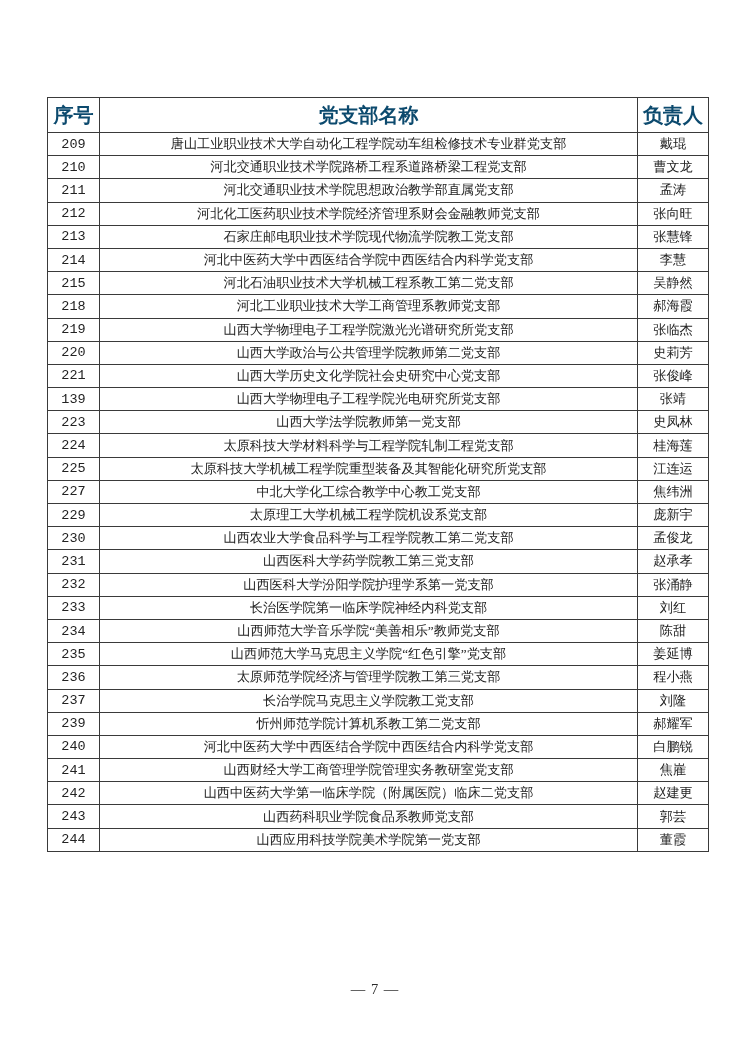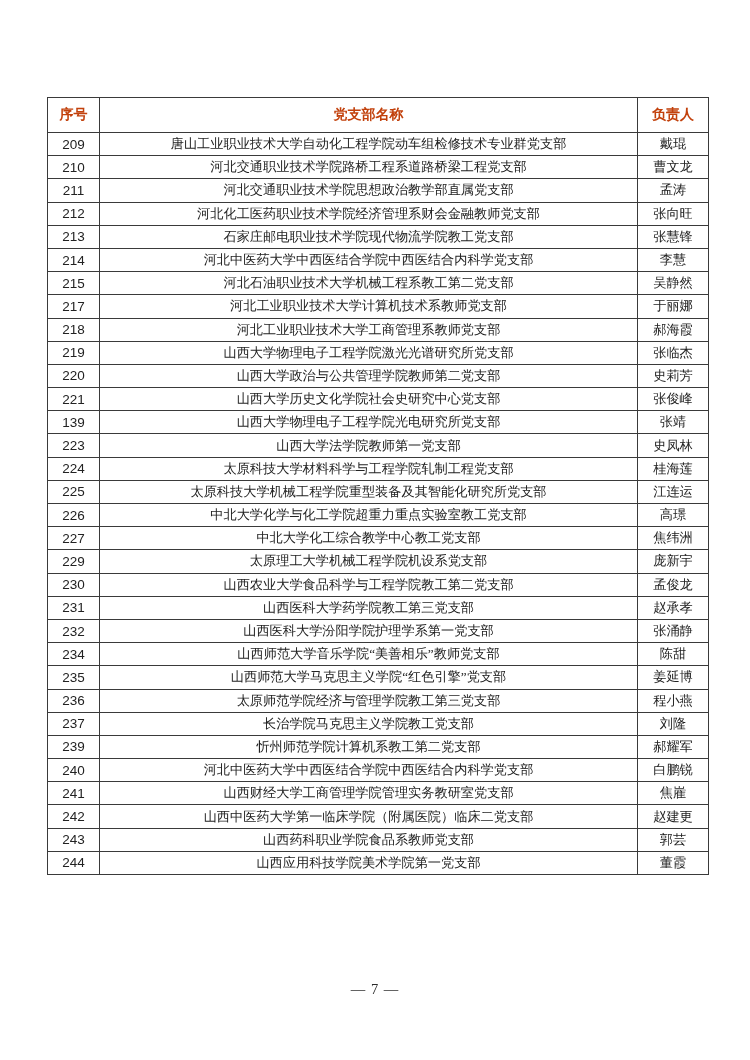--- a/index.html
+++ b/index.html
@@ -32,30 +32,30 @@
     text-align: center;
     vertical-align: middle;
     padding: 0 2px;
     overflow: hidden;
     white-space: nowrap;
   }
   table.roster thead th {
     height: 34px;
     font-family: Liberation Sans, sans-serif;
     font-weight: bold;
-    font-size: 14px;
-    color: #c2410c;
+    font-size: 20px;
+    color: #0c4a6e;
   }
   table.roster tbody td {
     height: 22.2px;
     font-size: 13.2px;
     color: #222222;
   }
   table.roster tbody td.cell-index {
-    font-family: Liberation Sans, sans-serif;
+    font-family: Liberation Mono, monospace;
     font-size: 13.5px;
   }
   .page-footer {
     position: absolute;
     left: 0;
     top: 981px;
     width: 100%;
     text-align: center;
     font-size: 14.5px;
     color: #2b2b2b;
@@ -110,25 +110,20 @@
           <td class="cell-index">214</td>
           <td class="cell-name">河北中医药大学中西医结合学院中西医结合内科学党支部</td>
           <td class="cell-leader">李慧</td>
         </tr>
         <tr>
           <td class="cell-index">215</td>
           <td class="cell-name">河北石油职业技术大学机械工程系教工第二党支部</td>
           <td class="cell-leader">吴静然</td>
         </tr>
         <tr>
-          <td class="cell-index">217</td>
-          <td class="cell-name">河北工业职业技术大学计算机技术系教师党支部</td>
-          <td class="cell-leader">于丽娜</td>
-        </tr>
-        <tr>
           <td class="cell-index">218</td>
           <td class="cell-name">河北工业职业技术大学工商管理系教师党支部</td>
           <td class="cell-leader">郝海霞</td>
         </tr>
         <tr>
           <td class="cell-index">219</td>
           <td class="cell-name">山西大学物理电子工程学院激光光谱研究所党支部</td>
           <td class="cell-leader">张临杰</td>
         </tr>
         <tr>
@@ -155,25 +150,20 @@
           <td class="cell-index">224</td>
           <td class="cell-name">太原科技大学材料科学与工程学院轧制工程党支部</td>
           <td class="cell-leader">桂海莲</td>
         </tr>
         <tr>
           <td class="cell-index">225</td>
           <td class="cell-name">太原科技大学机械工程学院重型装备及其智能化研究所党支部</td>
           <td class="cell-leader">江连运</td>
         </tr>
         <tr>
-          <td class="cell-index">226</td>
-          <td class="cell-name">中北大学化学与化工学院超重力重点实验室教工党支部</td>
-          <td class="cell-leader">高璟</td>
-        </tr>
-        <tr>
           <td class="cell-index">227</td>
           <td class="cell-name">中北大学化工综合教学中心教工党支部</td>
           <td class="cell-leader">焦纬洲</td>
         </tr>
         <tr>
           <td class="cell-index">229</td>
           <td class="cell-name">太原理工大学机械工程学院机设系党支部</td>
           <td class="cell-leader">庞新宇</td>
         </tr>
         <tr>
@@ -185,20 +175,25 @@
           <td class="cell-index">231</td>
           <td class="cell-name">山西医科大学药学院教工第三党支部</td>
           <td class="cell-leader">赵承孝</td>
         </tr>
         <tr>
           <td class="cell-index">232</td>
           <td class="cell-name">山西医科大学汾阳学院护理学系第一党支部</td>
           <td class="cell-leader">张涌静</td>
         </tr>
         <tr>
+          <td class="cell-index">233</td>
+          <td class="cell-name">长治医学院第一临床学院神经内科党支部</td>
+          <td class="cell-leader">刘红</td>
+        </tr>
+        <tr>
           <td class="cell-index">234</td>
           <td class="cell-name">山西师范大学音乐学院“美善相乐”教师党支部</td>
           <td class="cell-leader">陈甜</td>
         </tr>
         <tr>
           <td class="cell-index">235</td>
           <td class="cell-name">山西师范大学马克思主义学院“红色引擎”党支部</td>
           <td class="cell-leader">姜延博</td>
         </tr>
         <tr>

